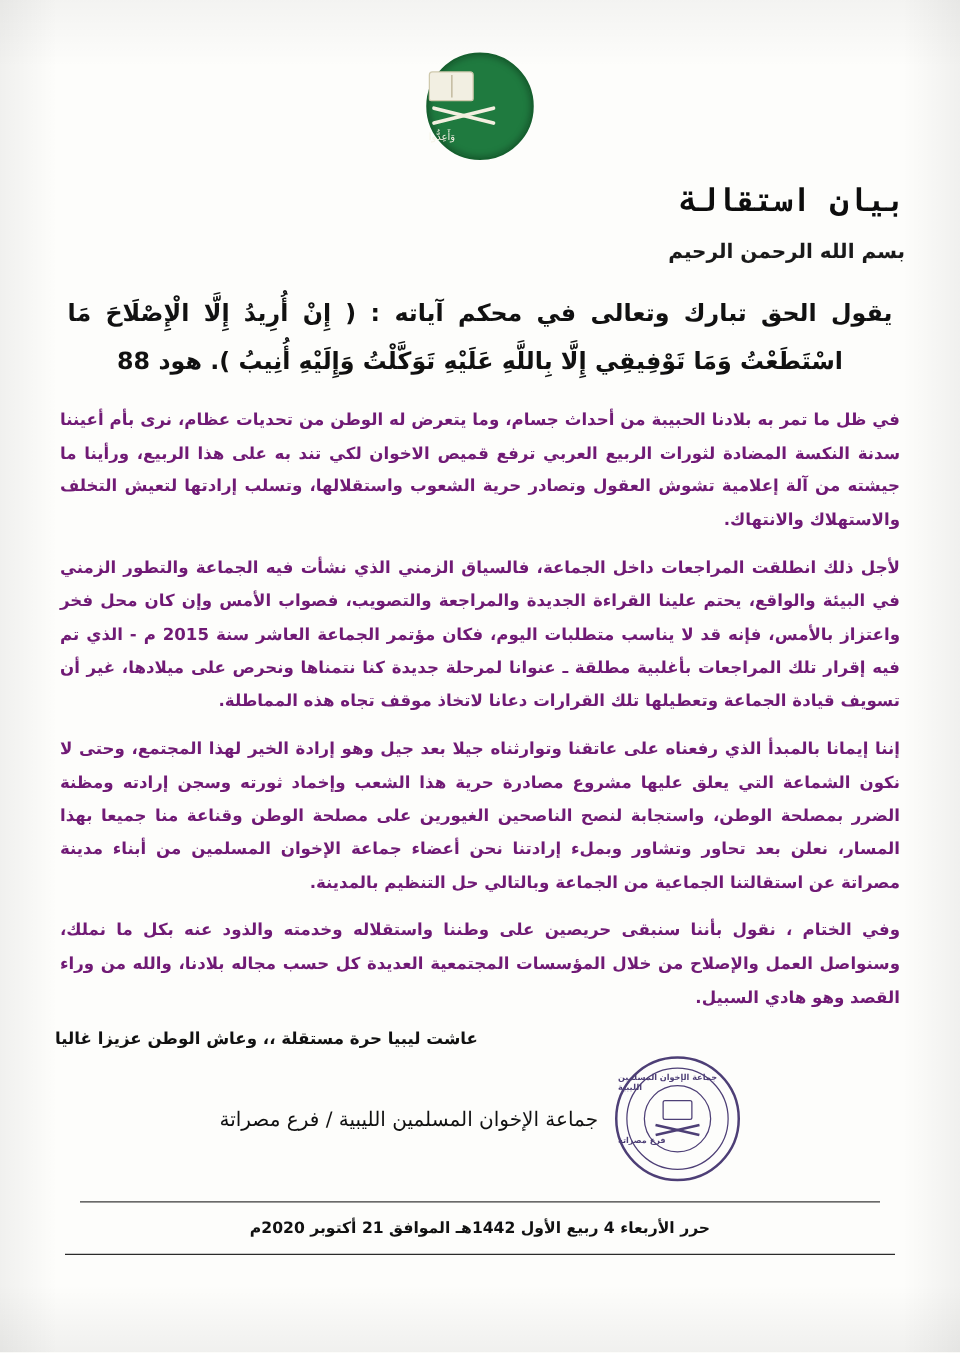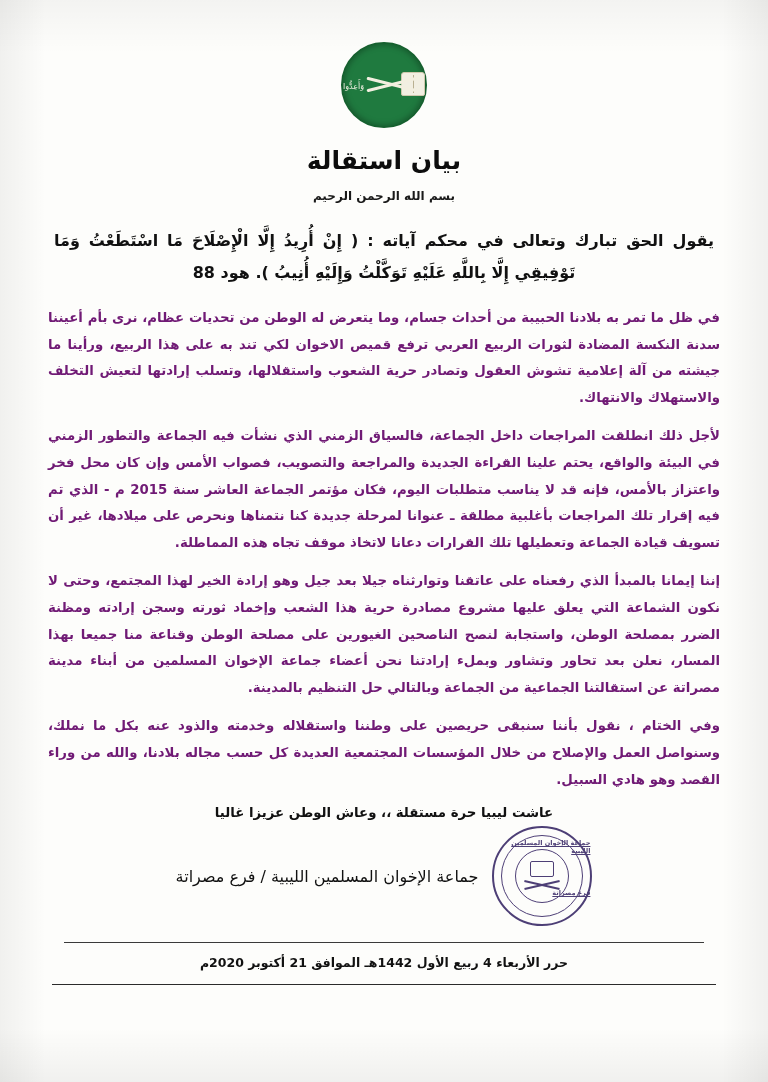--- a/index.html
+++ b/index.html
@@ -48,22 +48,22 @@
     margin-bottom: 10px;
   }
   .emblem {
     width: 82px;
     height: 82px;
     border-radius: 50%;
     background: #1f7a3f;
     border: 2px solid #16602f;
     position: relative;
     display: flex;
-    flex-direction: row;
-    align-items: center;
+    flex-direction: column;
+    align-items: flex-end;
     justify-content: center;
     box-shadow: inset 0 0 6px rgba(0,0,0,0.35);
   }
   .emblem .quran {
     width: 34px;
     height: 22px;
     background: #f2efe2;
     border: 1px solid #cfc9ad;
     border-radius: 3px 3px 2px 2px;
     position: relative;
@@ -96,56 +96,57 @@
   .emblem .swords i:first-child { transform: rotate(14deg); }
   .emblem .swords i:last-child { transform: rotate(-14deg); }
   .emblem .motto {
     color: #f4f1e4;
     font-size: 8px;
     margin-top: 2px;
     letter-spacing: 0.3px;
   }
   
   .doc-title {
-    text-align: center;
+    text-align: right;
     font-size: 25px;
     font-weight: bold;
     letter-spacing: 0.5px;
     margin: 18px 0 14px 0;
     color: #0d0d0d;
+    font-family: Liberation Mono, monospace;
   }
   .basmala {
-    text-align: center;
-    font-size: 12px;
+    text-align: right;
+    font-size: 16px;
     font-weight: bold;
     margin-bottom: 22px;
     color: #1a1a1a;
   }
   .verse {
     text-align: justify;
     text-align-last: center;
-    font-size: 16px;
+    font-size: 19px;
     font-weight: bold;
     line-height: 2.0;
     margin: 0 10px 16px 10px;
     color: #111;
   }
   .verse .ayah {
     font-weight: bold;
   }
   .para {
     text-align: justify;
     font-size: 13.3px;
     line-height: 2.0;
     font-weight: bold;
     margin: 0 4px 12px 4px;
     color: #701a75;
   }
   .closing-line {
-    text-align: center;
+    text-align: left;
     font-size: 13.3px;
     font-weight: bold;
     margin: 4px 0 6px 0;
   }
   
   .sign-block {
     display: flex;
     flex-direction: row-reverse;
     align-items: center;
     justify-content: center;
@@ -206,25 +207,24 @@
     width: 36px;
     height: 1.5px;
     background: #3f2f6b;
     display: block;
   }
   .stamp .stamp-core .sw i:first-child { transform: rotate(13deg); }
   .stamp .stamp-core .sw i:last-child { transform: rotate(-13deg); }
   .stamp .arc-top, .stamp .arc-bottom {
     position: absolute;
     width: 100%;
-    text-align: right;
+    text-align: left;
     font-size: 6.5px;
     font-weight: bold;
     letter-spacing: 0.2px;
-    text-decoration: underline;
   }
   .stamp .arc-top { top: 11px; }
   .stamp .arc-bottom { bottom: 27px; }
   .divider {
     border: none;
     border-top: 1px solid #3a3a3a;
     margin: 16px 20px 10px 20px;
   }
   .date-line {
     text-align: center;

